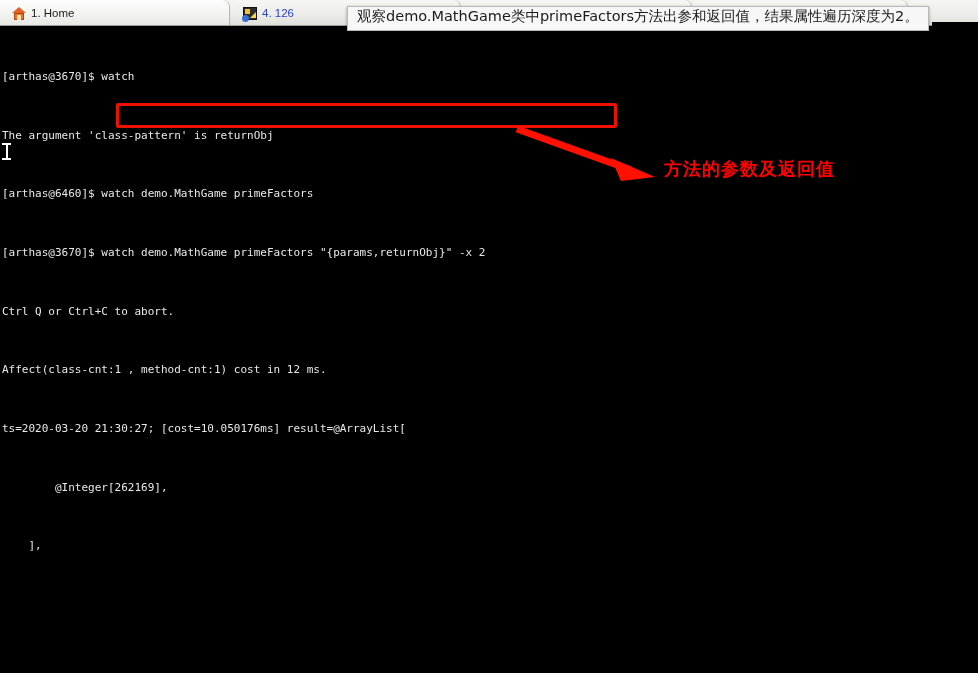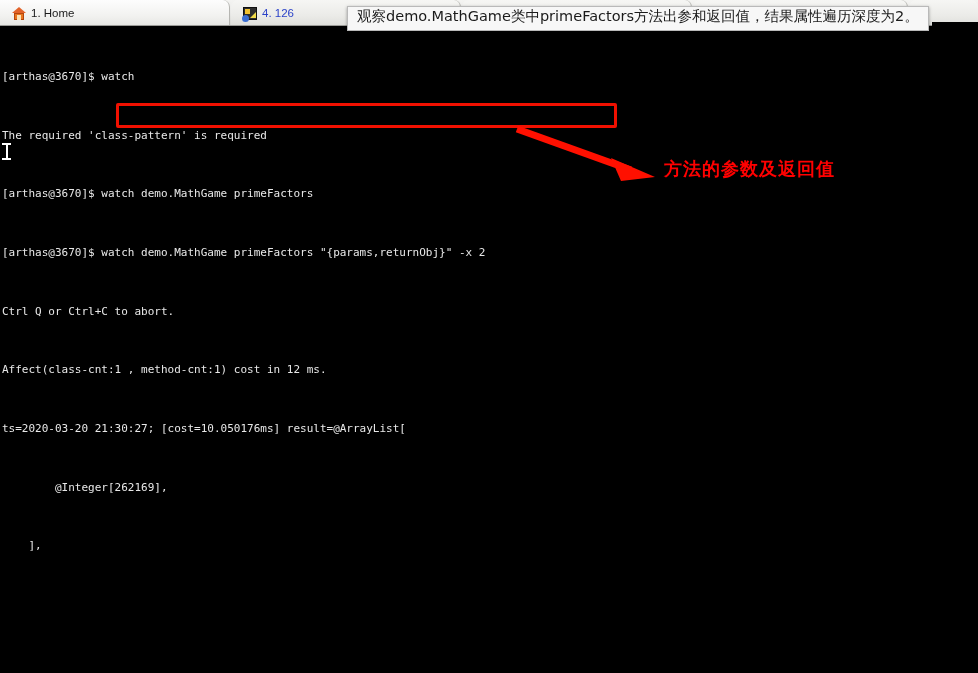--- a/index.html
+++ b/index.html
@@ -277,22 +277,22 @@
     <div class="tab tab-4">
       <span></span>
     </div>
     <div class="tab tab-5">
       <span></span>
     </div>
   </div>
 
   <div class="terminal">
     <div class="line">[arthas@3670]$ watch</div>
-    <div class="line">The required 'class-pattern' is required</div>
-    <div class="line">[arthas@3670]$ watch demo.MathGame primeFactors</div>
+    <div class="line">The argument 'class-pattern' is returnObj</div>
+    <div class="line">[arthas@6460]$ watch demo.MathGame primeFactors</div>
     <div class="line">[arthas@3670]$ watch demo.MathGame primeFactors "{params,returnObj}" -x 2</div>
     <div class="line">Ctrl Q or Ctrl+C to abort.</div>
     <div class="line">Affect(class-cnt:1 , method-cnt:1) cost in 12 ms.</div>
     <div class="line">ts=2020-03-20 21:30:27; [cost=10.050176ms] result=@ArrayList[</div>
     <div class="line">        @Integer[262169],</div>
     <div class="line">    ],</div>
     
     
     
     

